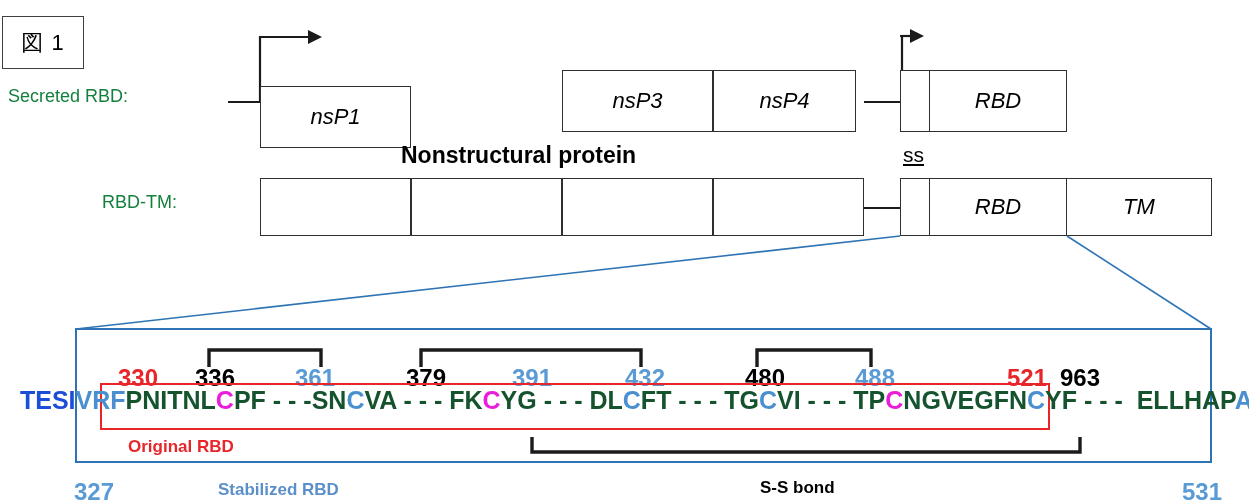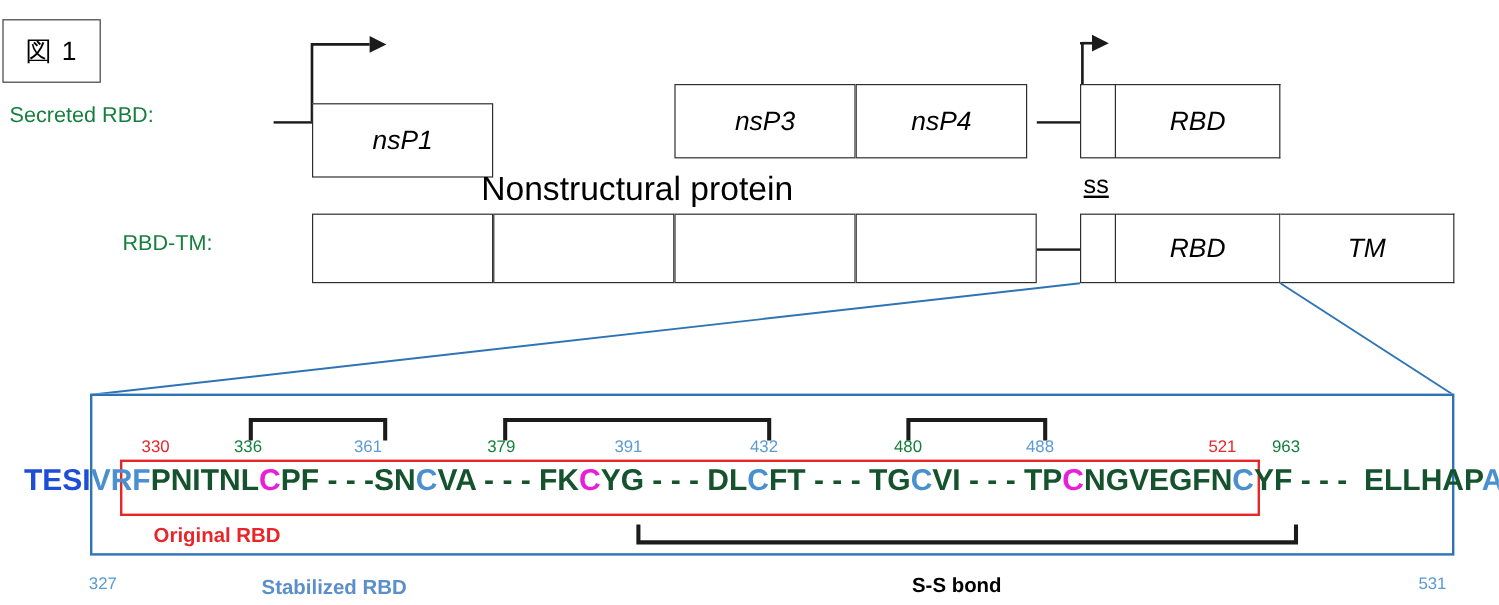--- a/index.html
+++ b/index.html
@@ -36,37 +36,37 @@
     display:flex;align-items:center;justify-content:center;
     font-size:22px;font-style:italic;
     font-family:"Liberation Sans", sans-serif;
   }
   .gbox.plain{border-left:none;}
 
   
   .hline{position:absolute;background:#1b1b1b;height:1.6px;}
 
   .ss-label{position:absolute;font-size:21px;}
-  .nsp-label{position:absolute;font-size:28px;white-space:nowrap;}
+  .nsp-label{position:absolute;font-size:23px;white-space:nowrap;font-weight:bold;}
 
   
   svg.overlay{position:absolute;left:0;top:0;width:1249px;height:504px;overflow:visible;pointer-events:none;}
 
   
   .seq-panel{
     position:absolute;left:75px;top:328px;width:1137px;height:135px;
     border:2.2px solid #2e74b5;box-sizing:border-box;background:#fff;
   }
 
   .num{
-    position:absolute;font-size:14px;font-weight:normal;
+    position:absolute;font-size:24px;font-weight:bold;
     font-family:"Liberation Sans", sans-serif;white-space:nowrap;
   }
   .num.red{color:#e8262a;}
-  .num.magenta{color:#15803d;}
+  .num.magenta{color:#000000;}
   .num.blue{color:#5b9bd5;}
 
   
   #seq-line{
     position:absolute;left:20px;top:386px;
     font-size:25px;font-weight:bold;letter-spacing:0px;
     white-space:pre;font-family:"Liberation Sans", sans-serif;
   }
   #seq-line span{white-space:pre;}
   .aa-gray{color:#1d4ed8;}

